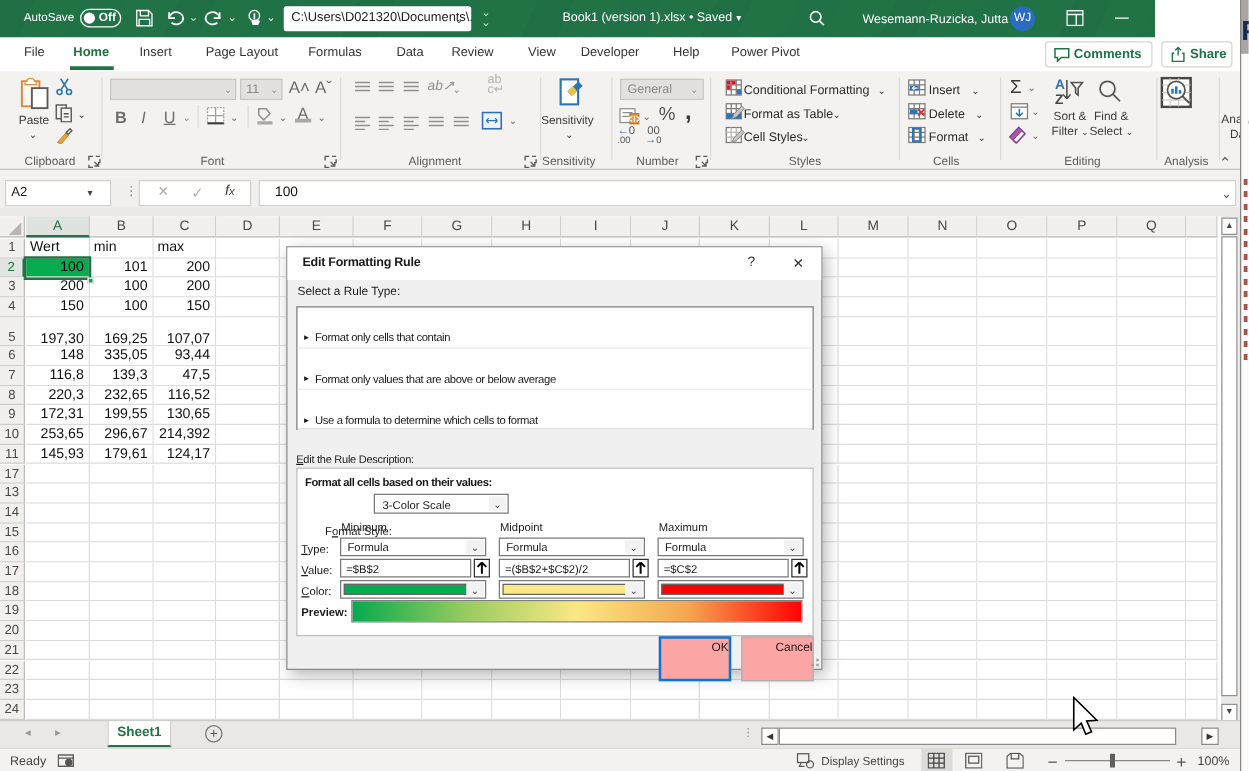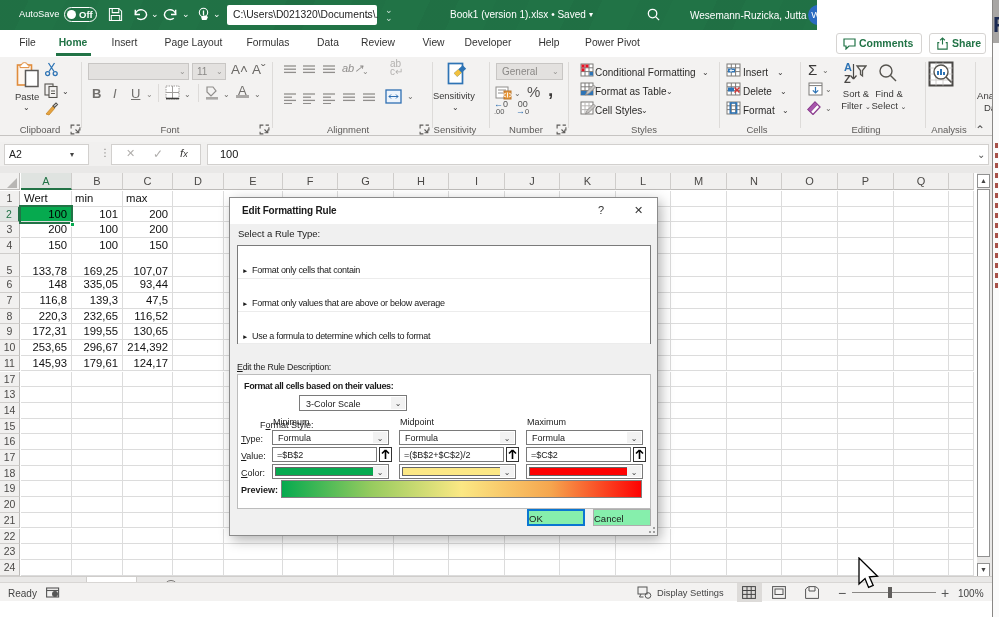--- a/index.html
+++ b/index.html
@@ -1,40 +1,40 @@
 <!DOCTYPE html>
 <html><head><meta charset="utf-8"><style>
 *{margin:0;padding:0;box-sizing:border-box;}
 body{font-family:"Liberation Sans",sans-serif;width:999px;height:617px;overflow:hidden;}
 #app{position:relative;width:999px;height:617px;background:#fff;overflow:hidden;}
 .abs{position:absolute;}
 
-#titlebar{position:absolute;left:0;top:0;width:817px;height:30px;background:#217346;color:#fff;overflow:hidden;}
+#titlebar{position:absolute;left:0;top:0;width:924px;height:30px;background:#217346;color:#fff;overflow:hidden;}
 #titlebar:before{content:"";position:absolute;left:0;top:0;width:992px;height:30px;background:repeating-linear-gradient(115deg,rgba(0,0,0,0.03) 0 26px,transparent 26px 60px,rgba(0,0,0,0.02) 60px 90px,transparent 90px 130px);}
 #tabbar{position:absolute;left:0;top:30px;width:992px;height:27px;background:#fff;}
 .tab{position:absolute;top:0;height:27px;line-height:26px;font-size:10.3px;color:#333;white-space:nowrap;}
 #ribbon{position:absolute;left:0;top:57px;width:992px;height:79px;background:#f3f2f1;border-bottom:1px solid #c6c4c2;}
 .gsep{position:absolute;top:5px;height:66px;width:1px;background:#dddbd9;}
 .glabel{position:absolute;top:67px;font-size:9.5px;color:#5c5a58;text-align:center;}
 .launch{position:absolute;top:67px;width:11px;height:11px;}
 #fbar{position:absolute;left:0;top:142px;width:992px;height:25px;background:#f1f0ef;border-bottom:1px solid #d4d2d0;}
 #gridwrap{position:absolute;left:0;top:166px;width:992px;height:410px;background:#fff;}
 #gridwrap .topstrip{position:absolute;left:0;top:0;width:992px;height:7px;background:#e9e8e7;}
 .colhead{position:absolute;top:7px;height:17px;background:#f1f0ef;border-right:1px solid #cfcdcb;border-bottom:1px solid #bdbbb9;font-size:11px;color:#4b4947;text-align:center;line-height:17px;}
 .rowhead{position:absolute;left:0;width:20px;background:#f1f0ef;border-right:1px solid #bdbbb9;border-bottom:1px solid #cfcdcb;font-size:10.5px;color:#4b4947;text-align:center;}
 .cell{position:absolute;font-size:11.3px;color:#111;border-right:1px solid #dcdcdc;border-bottom:1px solid #dcdcdc;white-space:nowrap;overflow:hidden;background:#fff;}
 .cl{text-align:left;padding-left:3px;}
 .cr{text-align:right;padding-right:4px;}
 
 #dlg{position:absolute;left:229px;top:197px;width:429px;height:339px;background:#f0f0f0;border:1px solid #8b8b8b;box-shadow:3px 4px 12px rgba(0,0,0,0.3);font-size:9px;color:#1a1a1a;}
-.dbtn{position:absolute;height:17px;background:#86efac;border:1px solid #adadad;font-size:9.5px;text-align:left;line-height:17px;color:#1a1a1a;}
+.dbtn{position:absolute;height:36px;background:#fca5a5;border:1px solid #adadad;font-size:9.5px;text-align:right;line-height:17px;color:#1a1a1a;}
 .combo{position:absolute;background:#fff;border:1px solid #7a7a7a;font-size:9px;line-height:12px;color:#1a1a1a;}
 .cchev{position:absolute;right:1px;top:1px;bottom:1px;width:14px;background:#f2f2f2;color:#444;text-align:center;}
 #tabstrip{position:absolute;left:0;top:576px;width:992px;height:22px;background:#e9e8e7;border-top:1px solid #cfcdcb;}
-#statusbar{position:absolute;left:0;top:582px;width:992px;height:19px;background:#f3f2f1;border-top:1px solid #d8d6d4;font-size:10px;color:#444;}
+#statusbar{position:absolute;left:0;top:598px;width:992px;height:19px;background:#f3f2f1;border-top:1px solid #d8d6d4;font-size:10px;color:#444;}
 svg{display:block;}
 </style></head><body>
 <div id="app">
 <div id="titlebar">
 <div class="abs" style="left:19px;top:9px;font-size:9.3px;">AutoSave</div>
 <div class="abs" style="left:64px;top:7px;width:33px;height:15px;border:1px solid #fff;border-radius:8px;">
   <div class="abs" style="left:2px;top:2px;width:9px;height:9px;background:#fff;border-radius:50%;"></div>
   <div class="abs" style="left:14px;top:1px;font-size:9.5px;font-weight:bold;">Off</div>
 </div>
 <svg class="abs" style="left:108px;top:7px;" width="15" height="15" viewBox="0 0 16 16" fill="none" stroke="#fff" stroke-width="1.1">
@@ -477,21 +477,21 @@
       <div class="cell" style="left:449px;top:72.09999999999997px;width:56px;height:15.7px;line-height:15.7px;"></div>
       <div class="cell" style="left:505px;top:72.09999999999997px;width:55px;height:15.7px;line-height:15.7px;"></div>
       <div class="cell" style="left:560px;top:72.09999999999997px;width:56px;height:15.7px;line-height:15.7px;"></div>
       <div class="cell" style="left:616px;top:72.09999999999997px;width:55px;height:15.7px;line-height:15.7px;"></div>
       <div class="cell" style="left:671px;top:72.09999999999997px;width:56px;height:15.7px;line-height:15.7px;"></div>
       <div class="cell" style="left:727px;top:72.09999999999997px;width:55px;height:15.7px;line-height:15.7px;"></div>
       <div class="cell" style="left:782px;top:72.09999999999997px;width:56px;height:15.7px;line-height:15.7px;"></div>
       <div class="cell" style="left:838px;top:72.09999999999997px;width:56px;height:15.7px;line-height:15.7px;"></div>
       <div class="cell" style="left:894px;top:72.09999999999997px;width:55px;height:15.7px;line-height:15.7px;"></div>
       <div class="cell" style="left:949px;top:72.09999999999997px;width:25px;height:15.7px;line-height:15.7px;"></div>
-      <div class="cell cr" style="left:21px;top:87.79999999999995px;width:51px;height:23.5px;line-height:35px;">133,78</div>
+      <div class="cell cr" style="left:21px;top:87.79999999999995px;width:51px;height:23.5px;line-height:35px;">197,30</div>
       <div class="cell cr" style="left:72px;top:87.79999999999995px;width:51px;height:23.5px;line-height:35px;">169,25</div>
       <div class="cell cr" style="left:123px;top:87.79999999999995px;width:50px;height:23.5px;line-height:35px;">107,07</div>
       <div class="cell" style="left:173px;top:87.79999999999995px;width:51px;height:23.5px;line-height:35px;"></div>
       <div class="cell" style="left:224px;top:87.79999999999995px;width:59px;height:23.5px;line-height:35px;"></div>
       <div class="cell" style="left:283px;top:87.79999999999995px;width:55px;height:23.5px;line-height:35px;"></div>
       <div class="cell" style="left:338px;top:87.79999999999995px;width:56px;height:23.5px;line-height:35px;"></div>
       <div class="cell" style="left:394px;top:87.79999999999995px;width:55px;height:23.5px;line-height:35px;"></div>
       <div class="cell" style="left:449px;top:87.79999999999995px;width:56px;height:23.5px;line-height:35px;"></div>
       <div class="cell" style="left:505px;top:87.79999999999995px;width:55px;height:23.5px;line-height:35px;"></div>
       <div class="cell" style="left:560px;top:87.79999999999995px;width:56px;height:23.5px;line-height:35px;"></div>

